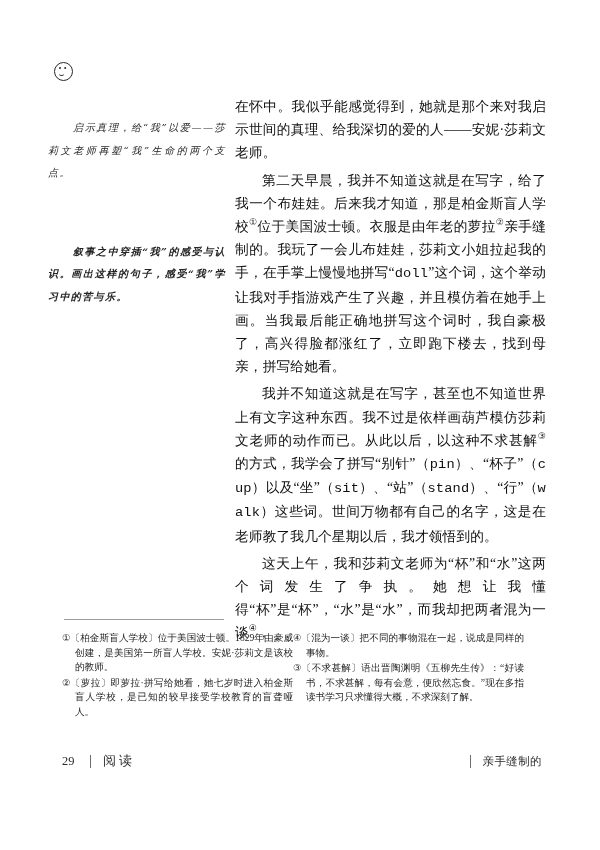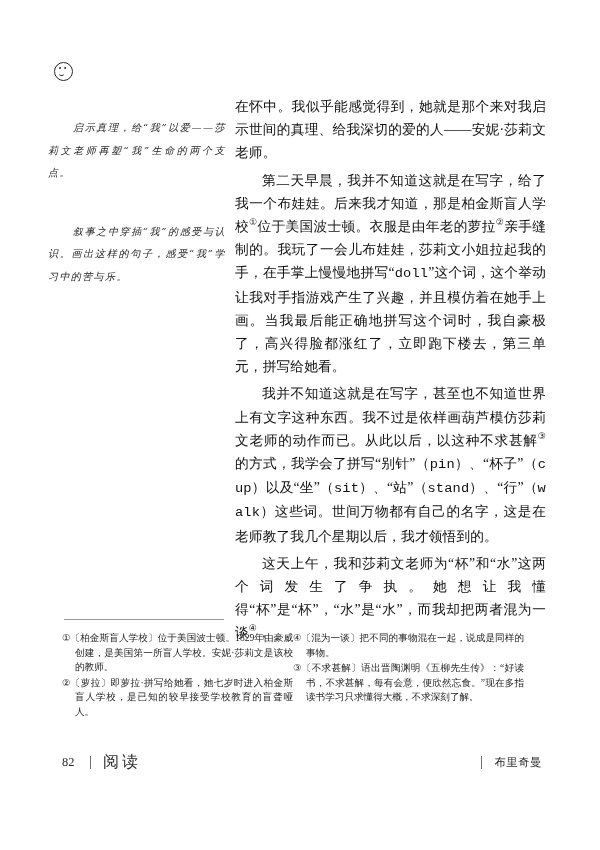--- a/index.html
+++ b/index.html
@@ -68,21 +68,21 @@
     font-size: 10px;
     line-height: 22.6px;
     color: #242424;
     text-indent: 25px;
     letter-spacing: 1.4px;
     text-align: justify;
     font-style: italic;
     word-break: break-all;
   }
   .side-note.note-1 { margin-top: 36px; }
-  .side-note.note-2 { margin-top: 36px; }
+  .side-note.note-2 { margin-top: 56px; font-weight: bold; }
 
   
   .body-col {
     position: absolute;
     left: 231px;
     top: 91px;
     width: 319px;
   }
 
   .para {
@@ -154,61 +154,61 @@
   }
   .footer .sep {
     width: 1px;
     height: 13px;
     background: #6e6e6e;
     margin: 0 12px 0 2px;
   }
   .footer .sep.right { margin: 0 12px 0 0; }
   .footer .label {
     letter-spacing: 3px;
-    font-size: 16px;
+    font-size: 13px;
   }
   .footer .spacer { flex: 1; }
   .footer .unit {
     letter-spacing: 0.5px;
     font-size: 11.4px;
   }
 </style>
 </head>
 <body>
 
 <div class="page">
 
   <div class="margin-col">
     <div class="marker-icon"></div>
     <div class="side-note note-1">启示真理，给“我”以爱——莎莉文老师再塑“我”生命的两个支点。</div>
     <div class="side-note note-2">叙事之中穿插“我”的感受与认识。画出这样的句子，感受“我”学习中的苦与乐。</div>
   </div>
 
   <div class="body-col" id="body-col">
       <p class="para first"><span>在怀中。我似乎能感觉得到，她就是那个来对我启示世间的真理、给我深切的爱的人——安妮·莎莉文老师。</span></p>
-      <p class="para"><span>第二天早晨，我并不知道这就是在写字，给了我一个布娃娃。后来我才知道，那是柏金斯盲人学校</span><sup class="fn">①</sup><span>位于美国波士顿。衣服是由年老的萝拉</span><sup class="fn">②</sup><span>亲手缝制的。我玩了一会儿布娃娃，莎莉文小姐拉起我的手，在手掌上慢慢地拼写“</span><span class="en">doll</span><span>”这个词，这个举动让我对手指游戏产生了兴趣，并且模仿着在她手上画。当我最后能正确地拼写这个词时，我自豪极了，高兴得脸都涨红了，立即跑下楼去，第三单元，拼写给她看。</span></p>
+      <p class="para"><span>第二天早晨，我并不知道这就是在写字，给了我一个布娃娃。后来我才知道，那是柏金斯盲人学校</span><sup class="fn">①</sup><span>位于美国波士顿。衣服是由年老的萝拉</span><sup class="fn">②</sup><span>亲手缝制的。我玩了一会儿布娃娃，莎莉文小姐拉起我的手，在手掌上慢慢地拼写“</span><span class="en">doll</span><span>”这个词，这个举动让我对手指游戏产生了兴趣，并且模仿着在她手上画。当我最后能正确地拼写这个词时，我自豪极了，高兴得脸都涨红了，立即跑下楼去，找到母亲，拼写给她看。</span></p>
       <p class="para"><span>我并不知道这就是在写字，甚至也不知道世界上有文字这种东西。我不过是依样画葫芦模仿莎莉文老师的动作而已。从此以后，以这种不求甚解</span><sup class="fn">③</sup><span>的方式，我学会了拼写“别针”（</span><span class="en">pin</span><span>）、“杯子”（</span><span class="en">cup</span><span>）以及“坐”（</span><span class="en">sit</span><span>）、“站”（</span><span class="en">stand</span><span>）、“行”（</span><span class="en">walk</span><span>）这些词。世间万物都有自己的名字，这是在老师教了我几个星期以后，我才领悟到的。</span></p>
       <p class="para"><span>这天上午，我和莎莉文老师为“杯”和“水”这两个词发生了争执。她想让我懂得“杯”是“杯”，“水”是“水”，而我却把两者混为一谈</span><sup class="fn">④</sup><span>，</span></p>
     </div>
 
   <div class="fn-rule"></div>
 
   <div class="footnotes">
     <div class="fn-col" id="fn-left">
         <div class="fn-item"><span class="fn-num">①</span><span>〔柏金斯盲人学校〕位于美国波士顿。1829年由豪威创建，是美国第一所盲人学校。安妮·莎莉文是该校的教师。</span></div>
         <div class="fn-item"><span class="fn-num">②</span><span>〔萝拉〕即萝拉·拼写给她看，她七岁时进入柏金斯盲人学校，是已知的较早接受学校教育的盲聋哑人。</span></div>
       </div>
     <div class="fn-col" id="fn-right">
         <div class="fn-item"><span class="fn-num">④</span><span>〔混为一谈〕把不同的事物混在一起，说成是同样的事物。</span></div>
         <div class="fn-item"><span class="fn-num">③</span><span>〔不求甚解〕语出晋陶渊明《五柳先生传》：“好读书，不求甚解，每有会意，便欣然忘食。”现在多指读书学习只求懂得大概，不求深刻了解。</span></div>
       </div>
   </div>
 
   <div class="footer">
-    <span class="pageno">82</span>
+    <span class="pageno">29</span>
     <span class="sep"></span>
     <span class="label">阅读</span>
     <span class="spacer"></span>
     <span class="sep right"></span>
-    <span class="unit">布里奇曼</span>
+    <span class="unit">亲手缝制的</span>
   </div>
 
 </div>
 
 </body></html>

